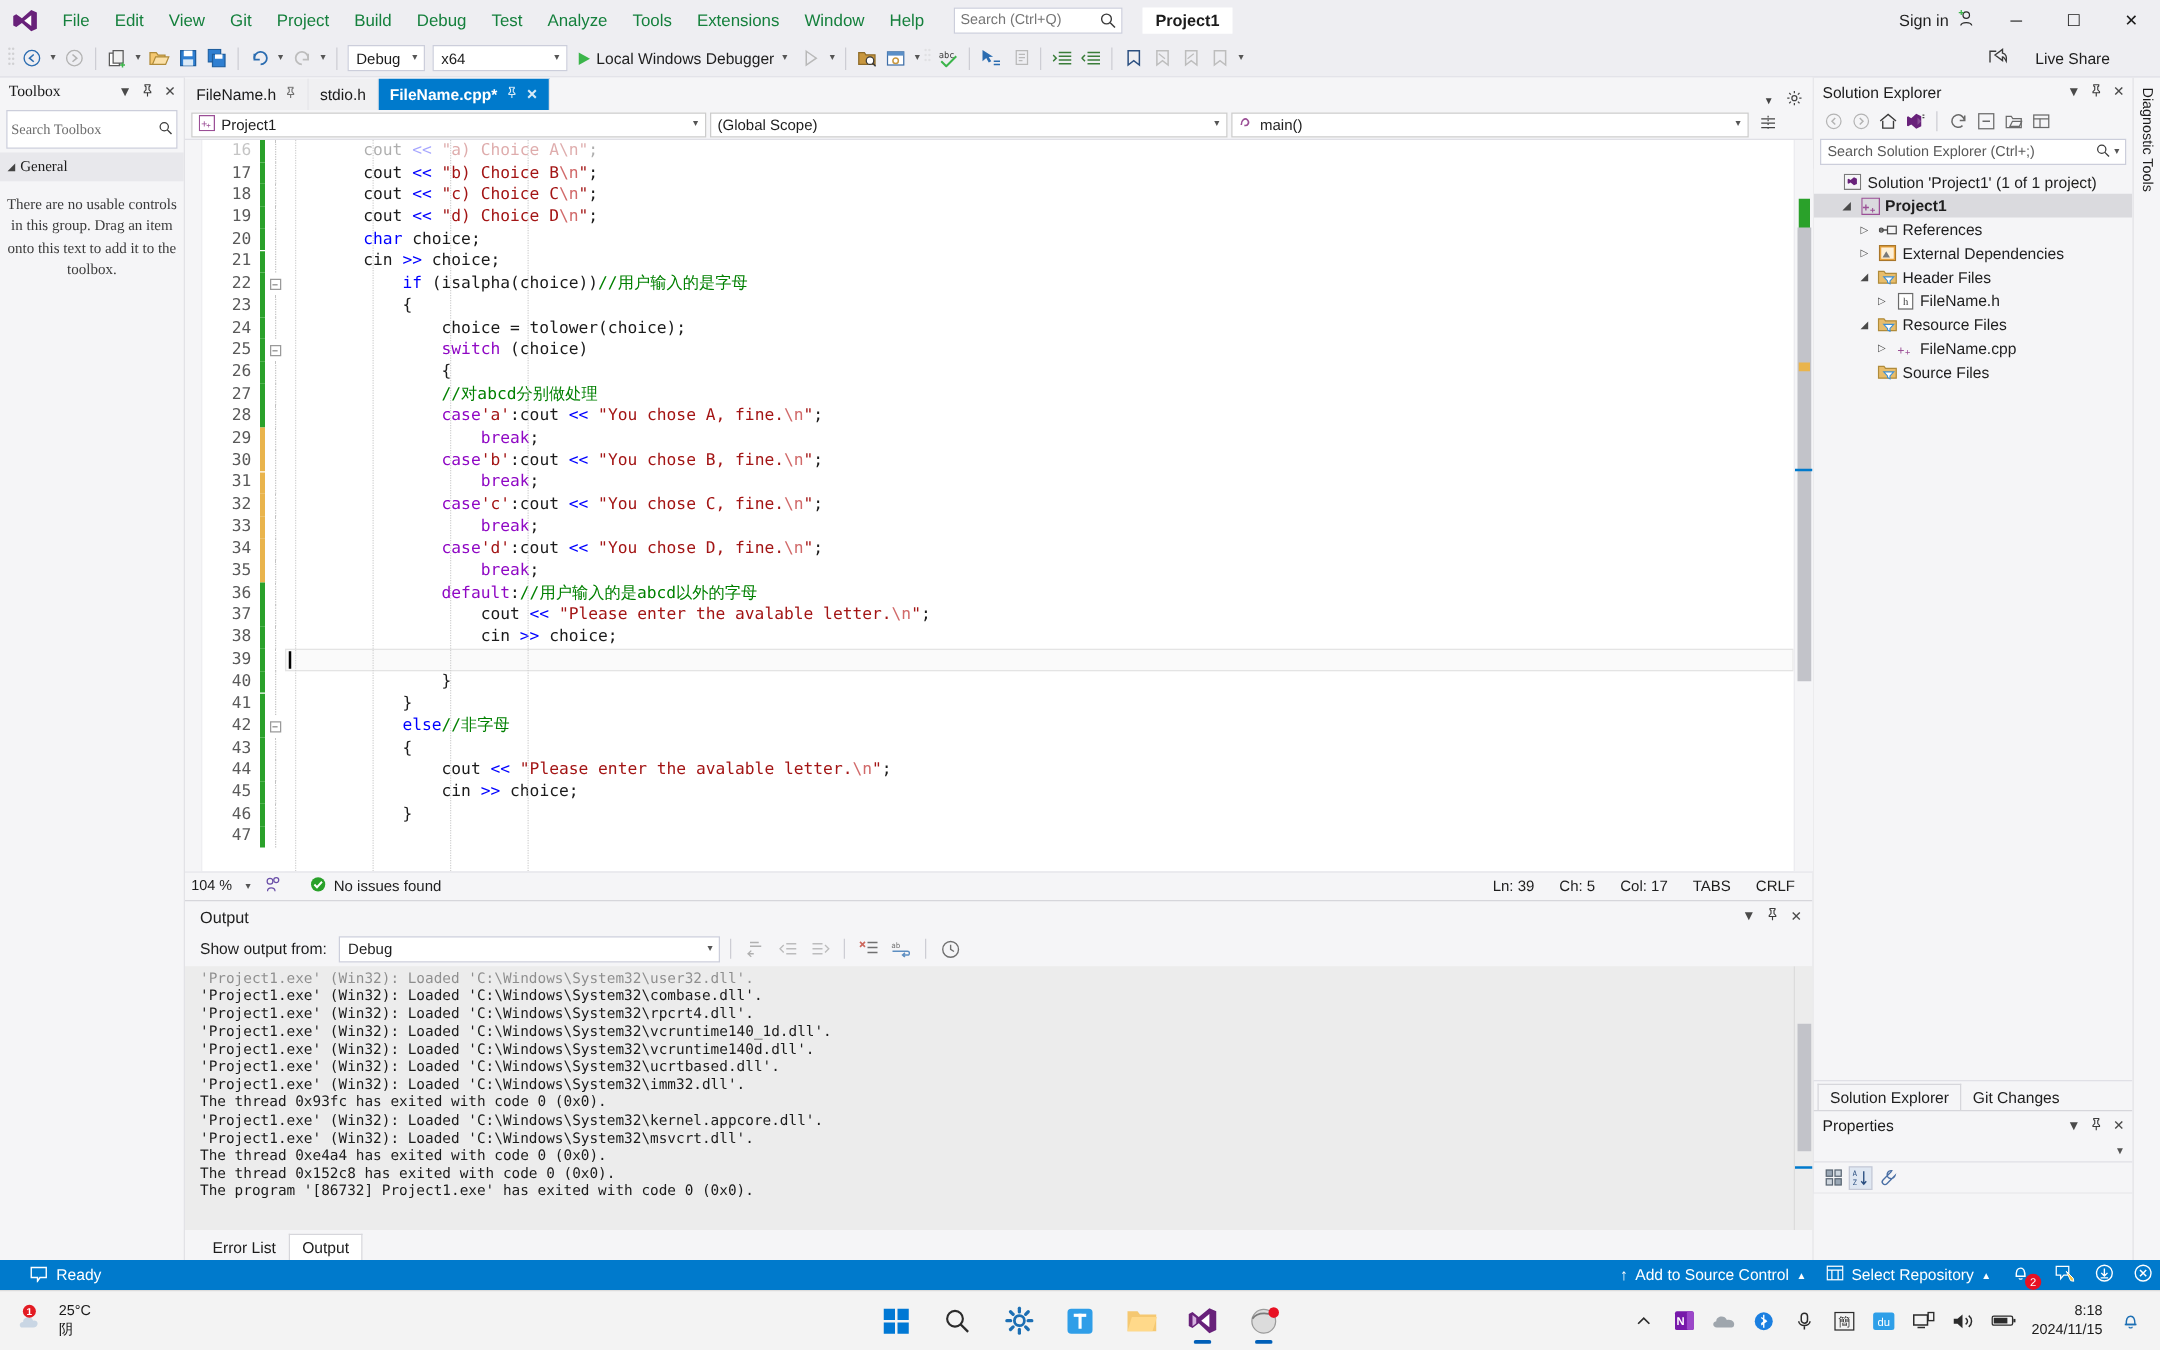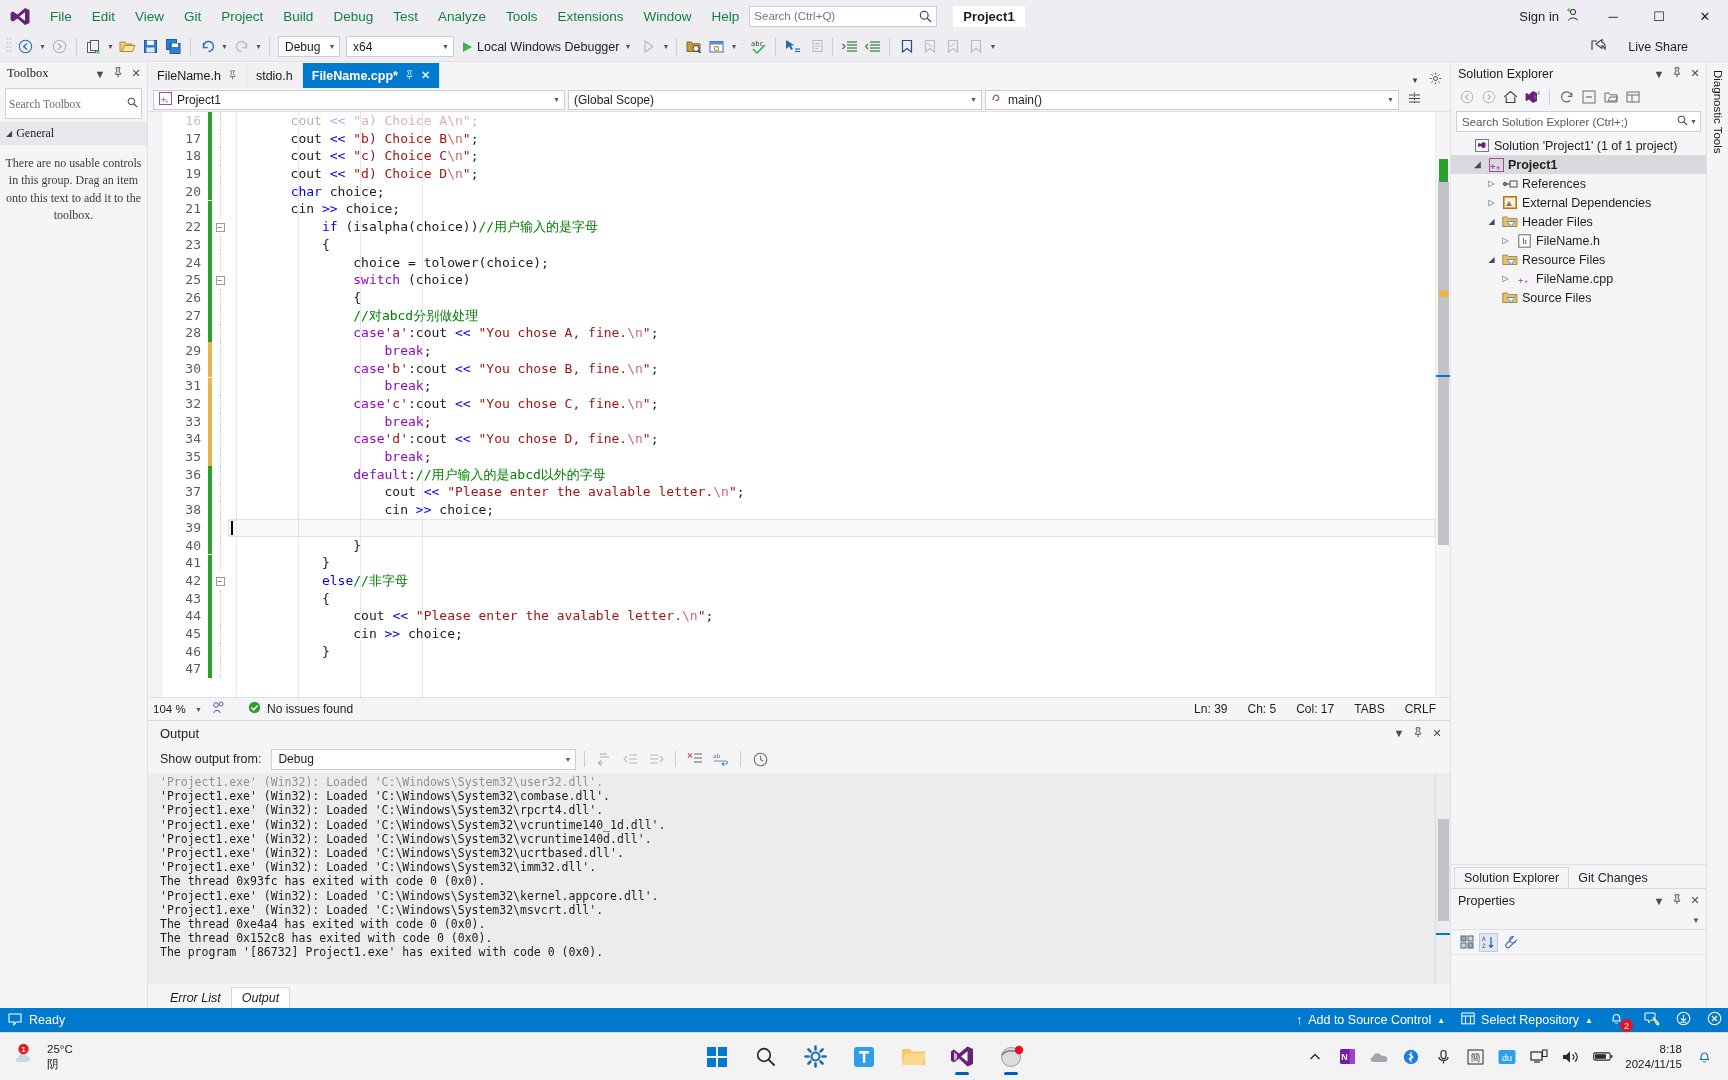--- a/index.html
+++ b/index.html
@@ -13,21 +13,21 @@
 
   
   .titlebar {
     height:32px; background:#eeeef2; display:flex; align-items:center;
     padding-left:8px; flex:0 0 32px; position:relative;
   }
   .vs-logo { width:24px; height:22px; display:flex; align-items:center; justify-content:center; margin-right:8px; }
   .menu { display:flex; align-items:center; gap:0px; }
   .menu-item { padding:4px 10px; font-size:13.5px; color:#15803d; cursor:default; white-space:nowrap; }
   .search-box {
-    margin-left:0; width:188px; height:21px; background:#fff; border:1px solid #cccedb;
+    margin-left:14px; width:135px; height:21px; background:#fff; border:1px solid #cccedb;
     display:flex; align-items:center; padding:0 4px; position:relative;
   }
   .search-box input {
     border:0; outline:0; font-size:11.5px; color:#6d6d6d; width:138px; background:transparent;
     font-family:"Liberation Sans", sans-serif;
   }
   .search-ico { position:absolute; right:4px; top:3px; }
   .proj-chip {
     margin-left:16px; background:#fff; font-weight:bold; font-size:13px;
     padding:3px 10px; color:#1b1b1b;
@@ -134,21 +134,21 @@
   .out-head .t { flex:1; }
   .out-tools { height:28px; display:flex; align-items:center; gap:4px; padding-left:12px; }
   .out-tools .lbl { font-size:12.5px; margin-right:6px; }
   .out-combo { width:305px; height:21px; background:#fff; border:1px solid #cccedb; display:flex; align-items:center; justify-content:space-between; padding:0 4px 0 6px; font-size:12px; }
   .ot-btn { width:22px; height:22px; display:flex; align-items:center; justify-content:center; opacity:.75; }
   .ot-sep { width:1px; height:16px; background:#cdcdd4; margin:0 4px; }
   .out-body { flex:1 1 auto; background:#ececec; position:relative; overflow:hidden; display:flex; }
   .out-text { flex:1; padding:2px 0 0 12px; overflow:hidden; }
   .out-line { font-family:"DejaVu Sans Mono", monospace; font-size:11.5px; line-height:14.2px; color:#1b1b1b; white-space:pre; }
   .out-scroll { width:15px; background:#ececec; position:relative; border-left:1px solid #dcdcdc; }
-  .out-foot { height:24px; display:flex; align-items:flex-end; gap:0; padding-left:12px; background:#f5f5f7;font-style:italic; }
+  .out-foot { height:24px; display:flex; align-items:flex-end; gap:0; padding-left:12px; background:#f5f5f7; }
   .out-tab { font-size:12.5px; padding:3px 10px; color:#1b1b1b; }
   .out-tab.active { background:#fff; border:1px solid #d6d6db; border-bottom:0; }
 
   
   .rightcol { width:256px; display:flex; flex-direction:column; background:#f5f5f7; border-left:1px solid #e2e2e6; }
   .se-toolbar { height:24px; display:flex; align-items:center; gap:3px; padding-left:6px; }
   .se-btn { width:19px; height:19px; display:flex; align-items:center; justify-content:center; font-size:11px; color:#6a6a6a; }
   .se-search { margin:2px 5px 3px 5px; height:21px; background:#fff; border:1px solid #cccedb; display:flex; align-items:center; justify-content:space-between; padding:0 3px 0 5px; font-size:11.5px; color:#5a5a5a; }
   .tree { flex:1 1 auto; background:#f5f5f7; overflow:hidden; padding-top:1px; }
   .tnode { height:19px; display:flex; align-items:center; font-size:12.5px; gap:4px; white-space:nowrap; }
@@ -167,21 +167,21 @@
   
   .vstrip {
     width:22px; background:#f5f5f7; border-left:1px solid #e2e2e6;
     display:flex; align-items:flex-start; justify-content:center; padding-top:8px;
   }
   .vstrip span { writing-mode:vertical-rl; font-size:11.5px; color:#1b1b1b; white-space:nowrap; }
 
   
   .vsstatus {
     height:24px; background:#007acc; color:#fff; display:flex; align-items:center;
-    font-size:12.5px; padding:0 6px 0 8px; flex:0 0 24px; gap:8px;
+    font-size:12.5px; padding:0 6px 0 24px; flex:0 0 24px; gap:8px;
   }
   .vsstatus .ready { display:flex; align-items:center; gap:7px; }
   .vss-right { margin-left:auto; display:flex; align-items:center; gap:16px; }
   .vss-item { display:flex; align-items:center; gap:6px; }
   .badge {
     background:#e81123; color:#fff; border-radius:50%; width:13px; height:13px;
     font-size:9px; display:flex; align-items:center; justify-content:center;
     position:absolute; right:-5px; bottom:-3px;
   }
 

